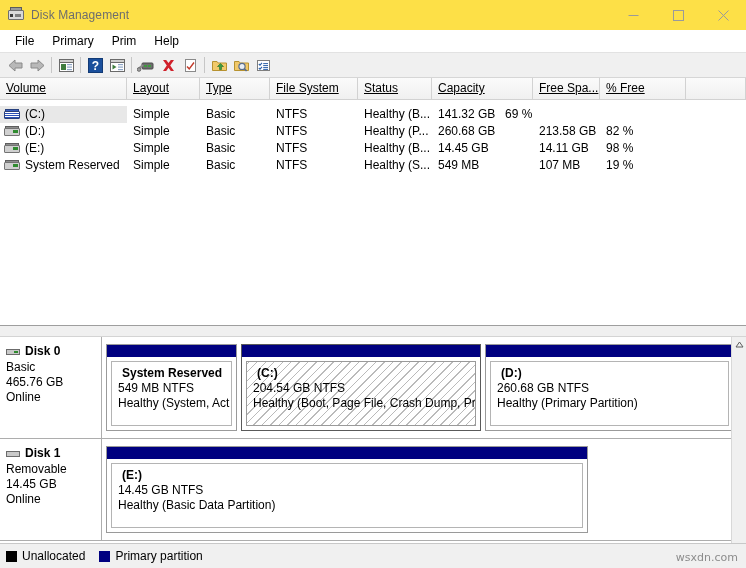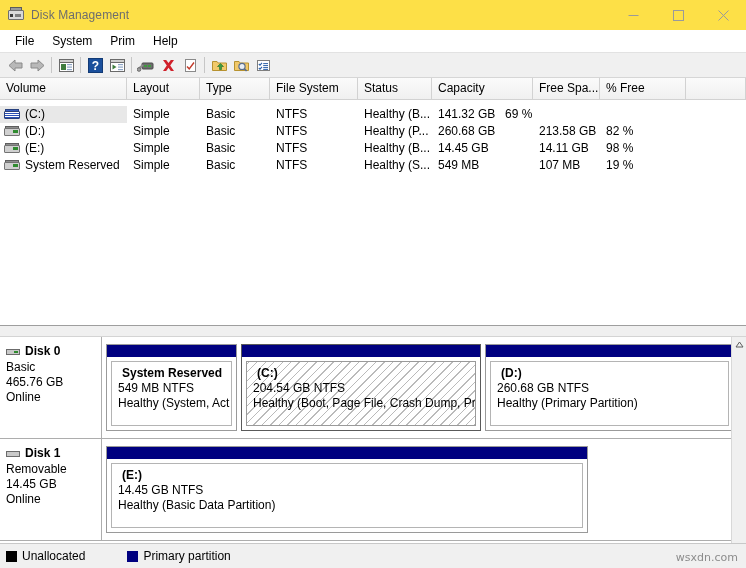--- a/index.html
+++ b/index.html
@@ -114,20 +114,21 @@
     width: 746px;
     height: 247px;
     background: #ffffff;
     overflow: hidden;
   }
   .hdr-row {
     display: flex;
     height: 21px;
     background: #000000;
     border-bottom: 1px solid #d2d2d2;
+    text-decoration: underline;
   }
   .hdr-cell {
     border-right: 1px solid #d2d2d2;
     padding-left: 6px;
     line-height: 21px;
     font-size: 12px;
     color: #000;
     box-sizing: border-box;
     background: linear-gradient(#fbfbfb,#f0f0f0);
     overflow: hidden;
@@ -312,21 +313,20 @@
     position: absolute;
     left: 0; top: 543px;
     width: 746px; height: 25px;
     background: #f0f0f0;
     border-top: 1px solid #c8c8c8;
     box-sizing: border-box;
     display: flex;
     align-items: center;
     padding-left: 6px;
     font-size: 12px;
-    gap: 28px;
   }
   .legitem { display: flex; align-items: center; margin-right: 14px; }
   .swatch { width: 11px; height: 11px; margin-right: 5px; flex: 0 0 auto; }
   .sw-unalloc { background: #000000; }
   .sw-primary { background: #000080; }
   .watermark {
     position: absolute;
     right: 8px;
     top: 7px;
     font-size: 11px;
@@ -360,21 +360,21 @@
       <svg width="11" height="11" viewBox="0 0 11 11">
           <line x1="0.5" y1="0.5" x2="10.5" y2="10.5" stroke="#9a9a9a" stroke-width="1"></line>
           <line x1="10.5" y1="0.5" x2="0.5" y2="10.5" stroke="#9a9a9a" stroke-width="1"></line>
         </svg>
     </div>
   </div>
 </div>
 
 <div class="menubar">
   <div class="menuitem">File</div>
-  <div class="menuitem">System</div>
+  <div class="menuitem">Primary</div>
   <div class="menuitem">Prim</div>
   <div class="menuitem">Help</div>
 </div>
 
 <div class="toolbar">
 
   <div class="tb">
     <svg width="17" height="15" viewBox="0 0 17 15">
       <path d="M8,2 L2,7.5 L8,13 L8,10 L15,10 L15,5 L8,5 Z" fill="#b8b8b8" stroke="#8a8a8a" stroke-width="1" stroke-linejoin="round"></path>
     </svg>

